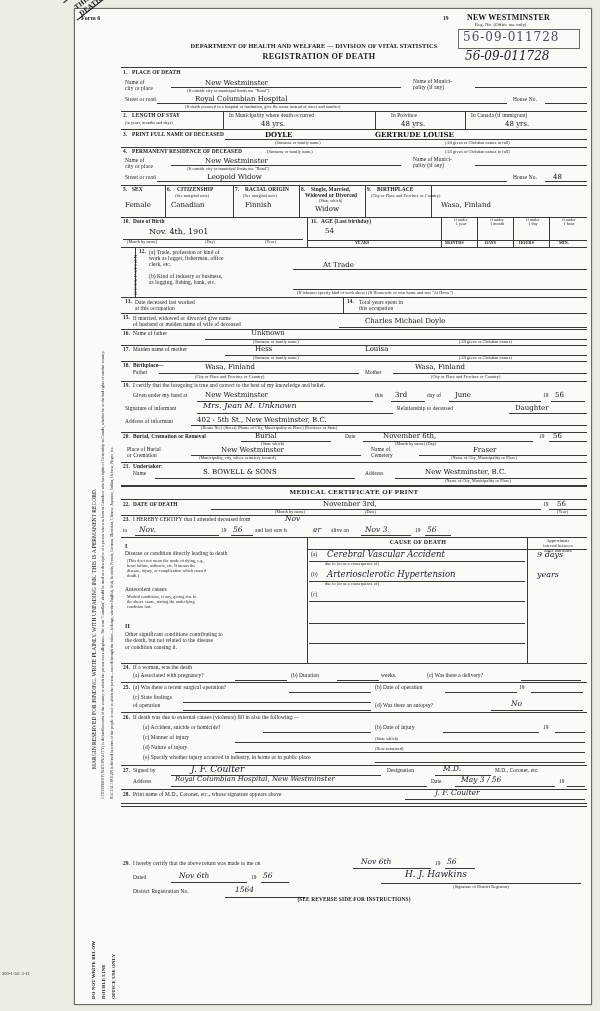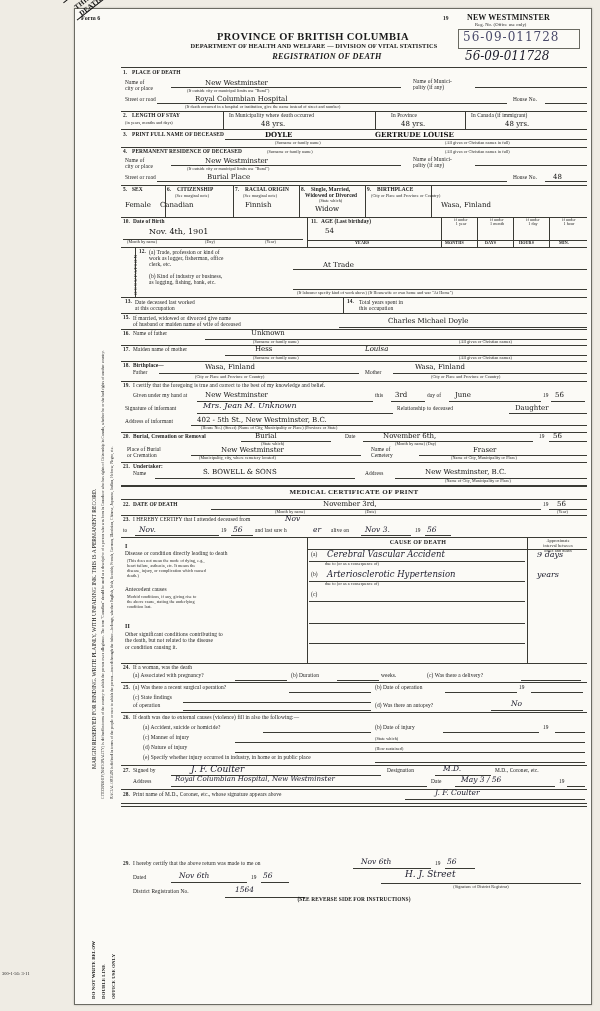--- a/index.html
+++ b/index.html
@@ -26,23 +26,22 @@
   .xs{font-size:4.1px;}
 </style>
 </head>
 <body>
 
 <div class="page">
   <div class="form">
 
     <div class="t tb" style="left:6px;top:6px;font-size:6px;">Form 6</div>
 
-    <div class="t title1 ctr" style="left:108px;top:22px;width:260px;">PROVINCE OF BRITISH COLUMBIA</div>
     <div class="t title2 ctr" style="left:86px;top:34px;width:306px;">DEPARTMENT OF HEALTH AND WELFARE — DIVISION OF VITAL STATISTICS</div>
-    <div class="t title3 ctr" style="left:144px;top:44px;width:216px;font-style:italic;">REGISTRATION OF DEATH</div>
+    <div class="t title3 ctr" style="left:136px;top:44px;width:216px;">REGISTRATION OF DEATH</div>
 
     <div class="t tb" style="left:368px;top:7px;font-size:5.5px;">19</div>
     <div class="t tb" style="left:392px;top:5px;font-size:8px;">NEW WESTMINSTER</div>
     <div class="t" style="left:400px;top:14px;font-size:4.6px;">Reg. No. (Office use only)</div>
     <div class="box" style="left:383px;top:20px;width:120px;height:18px;border-color:#6a6a62;"></div>
     <div class="stamp" style="left:388px;top:21px;">56-09-011728</div>
     <div class="cur" style="left:390px;top:40px;font-size:12px;">56-09-011728</div>
 
     <div class="corner">
       <div class="cornertxt" style="position:absolute;left:6px;top:-8px;">THIS IS NOT THE FULL DEATH CERTIFICATE</div>
@@ -106,41 +105,41 @@
 city or place</div>
     <div class="val" style="left:130px;top:148px;">New Westminster</div>
     <div class="line" style="left:96px;top:156px;width:230px;"></div>
     <div class="t xs" style="left:112px;top:158px;">(If outside city or municipal limits use "Rural")</div>
     <div class="t" style="left:338px;top:148px;width:66px;line-height:1.1;white-space:pre-line;">Name of Munici-
 pality (if any)</div>
     <div class="line" style="left:400px;top:156px;width:112px;"></div>
     <div class="val" style="left:404px;top:148px;"></div>
 
     <div class="t" style="left:50px;top:166px;">Street or road</div>
-    <div class="val" style="left:132px;top:164px;">Burial Place</div>
+    <div class="val" style="left:132px;top:164px;">Leopold Widow</div>
     <div class="line" style="left:82px;top:172px;width:350px;"></div>
     <div class="t" style="left:438px;top:166px;">House No.</div>
     <div class="val" style="left:478px;top:164px;">48</div>
     <div class="line" style="left:470px;top:172px;width:42px;"></div>
 
     <div class="line" style="left:46px;top:176px;width:466px;"></div>
     <div class="vline" style="left:90px;top:176px;height:32px;"></div>
     <div class="vline" style="left:158px;top:176px;height:32px;"></div>
     <div class="vline" style="left:224px;top:176px;height:32px;"></div>
     <div class="vline" style="left:290px;top:176px;height:32px;"></div>
     <div class="vline" style="left:356px;top:176px;height:32px;"></div>
 
     <div class="t tb" style="left:48px;top:178px;">5.</div>
     <div class="t tb" style="left:57px;top:178px;">SEX</div>
     <div class="val" style="left:50px;top:192px;">Female</div>
 
     <div class="t tb" style="left:92px;top:178px;">6.</div>
     <div class="t tb" style="left:102px;top:178px;">CITIZENSHIP</div>
     <div class="t xs" style="left:100px;top:185px;">(See marginal note)</div>
-    <div class="val" style="left:85px;top:192px;">Canadian</div>
+    <div class="val" style="left:96px;top:192px;">Canadian</div>
 
     <div class="t tb" style="left:160px;top:178px;">7.</div>
     <div class="t tb" style="left:170px;top:178px;">RACIAL ORIGIN</div>
     <div class="t xs" style="left:168px;top:185px;">(See marginal note)</div>
     <div class="val" style="left:170px;top:192px;">Finnish</div>
 
     <div class="t tb" style="left:226px;top:178px;">8.</div>
     <div class="t tb" style="left:236px;top:178px;">Single, Married,</div>
     <div class="t tb" style="left:230px;top:184px;">Widowed or Divorced</div>
     <div class="t xs" style="left:244px;top:190px;">(State which)</div>
@@ -203,36 +202,36 @@
 at this occupation</div>
     <div class="vline" style="left:268px;top:288px;height:16px;"></div>
     <div class="t tb" style="left:272px;top:290px;">14.</div>
     <div class="t" style="left:284px;top:290px;width:150px;line-height:1.15;white-space:pre-line;">Total years spent in
 this occupation</div>
 
     <div class="line" style="left:46px;top:304px;width:466px;"></div>
     <div class="t tb" style="left:48px;top:306px;">15.</div>
     <div class="t" style="left:58px;top:306px;width:200px;line-height:1.15;white-space:pre-line;">If married, widowed or divorced give name
 of husband or maiden name of wife of deceased</div>
-    <div class="val" style="left:290px;top:308px;margin-left:23px;">Charles Michael Doyle</div>
+    <div class="val" style="left:290px;top:308px;">Charles Michael Doyle</div>
     <div class="line" style="left:264px;top:318px;width:248px;"></div>
 
     <div class="line" style="left:46px;top:320px;width:466px;"></div>
     <div class="t tb" style="left:48px;top:322px;">16.</div>
     <div class="t" style="left:58px;top:322px;">Name of father</div>
     <div class="val" style="left:176px;top:320px;">Unknown</div>
     <div class="line" style="left:130px;top:330px;width:382px;"></div>
     <div class="t xs" style="left:178px;top:331px;">(Surname or family name)</div>
     <div class="t xs" style="left:384px;top:331px;">(All given or Christian names)</div>
 
     <div class="line" style="left:46px;top:336px;width:466px;"></div>
     <div class="t tb" style="left:48px;top:338px;">17.</div>
     <div class="t" style="left:58px;top:338px;">Maiden name of mother</div>
     <div class="val" style="left:180px;top:336px;">Hess</div>
-    <div class="val" style="left:290px;top:336px;font-style:italic;">Louisa</div>
+    <div class="val" style="left:290px;top:336px;">Louisa</div>
     <div class="line" style="left:150px;top:346px;width:362px;"></div>
     <div class="t xs" style="left:178px;top:347px;">(Surname or family name)</div>
     <div class="t xs" style="left:384px;top:347px;">(All given or Christian names)</div>
 
     <div class="line" style="left:46px;top:352px;width:466px;"></div>
     <div class="t tb" style="left:48px;top:354px;">18.</div>
     <div class="t tb" style="left:58px;top:354px;">Birthplace—</div>
     <div class="t" style="left:58px;top:361px;">Father</div>
     <div class="val" style="left:130px;top:354px;">Wasa, Finland</div>
     <div class="t" style="left:290px;top:361px;">Mother</div>
@@ -468,21 +467,21 @@
     <div class="cur" style="left:372px;top:848px;">56</div>
     <div class="line" style="left:278px;top:859px;width:78px;"></div>
     <div class="line" style="left:370px;top:859px;width:30px;"></div>
 
     <div class="t" style="left:58px;top:866px;">Dated</div>
     <div class="cur" style="left:104px;top:862px;">Nov 6th</div>
     <div class="t" style="left:176px;top:866px;">19</div>
     <div class="cur" style="left:188px;top:862px;">56</div>
     <div class="line" style="left:96px;top:873px;width:76px;"></div>
     <div class="line" style="left:186px;top:873px;width:28px;"></div>
-    <div class="cur" style="left:330px;top:860px;font-size:9px;">H. J. Street</div>
+    <div class="cur" style="left:330px;top:860px;font-size:9px;">H. J. Hawkins</div>
     <div class="line" style="left:306px;top:874px;width:200px;"></div>
     <div class="t xs ctr" style="left:306px;top:876px;width:200px;">(Signature of District Registrar)</div>
 
     <div class="t" style="left:58px;top:880px;">District Registration No.</div>
     <div class="cur" style="left:160px;top:876px;">1564</div>
     <div class="line" style="left:150px;top:888px;width:80px;"></div>
 
     <div class="t ctr" style="left:46px;top:888px;width:466px;font-size:5.4px;font-weight:bold;">(SEE REVERSE SIDE FOR INSTRUCTIONS)</div>
 
     <div class="rot rot90" style="left:16px;top:990px;font-size:5px;font-weight:bold;">DO NOT WRITE BELOW</div>

